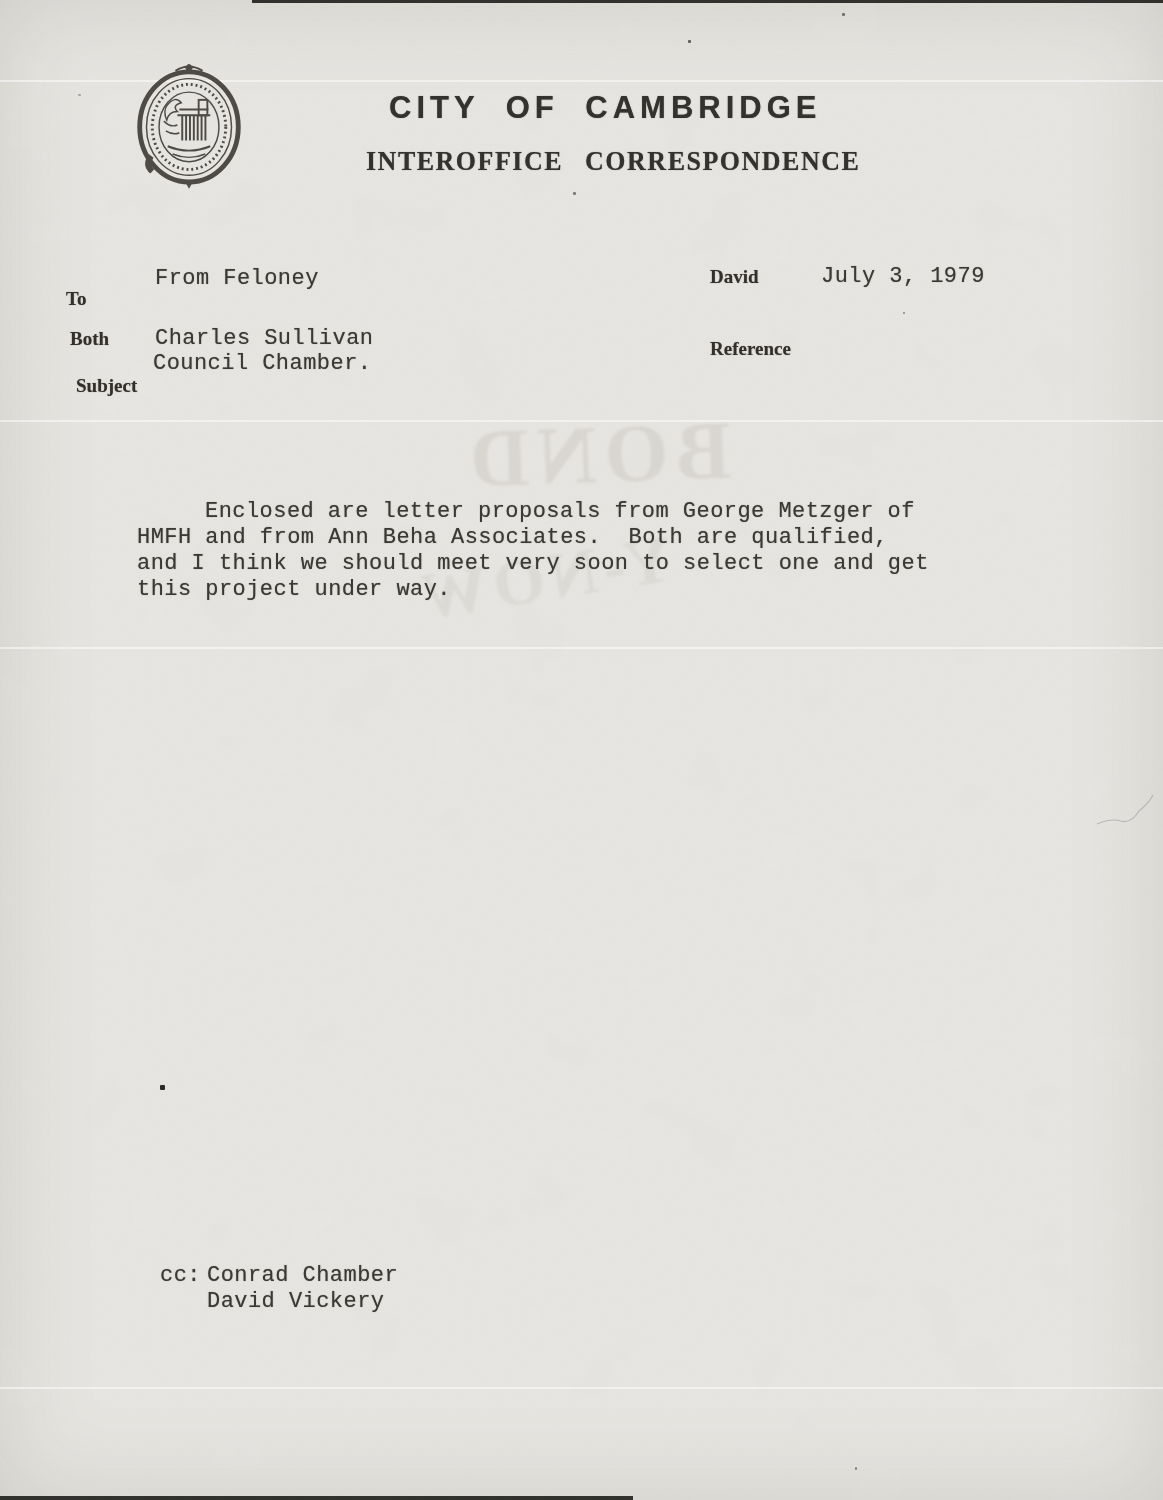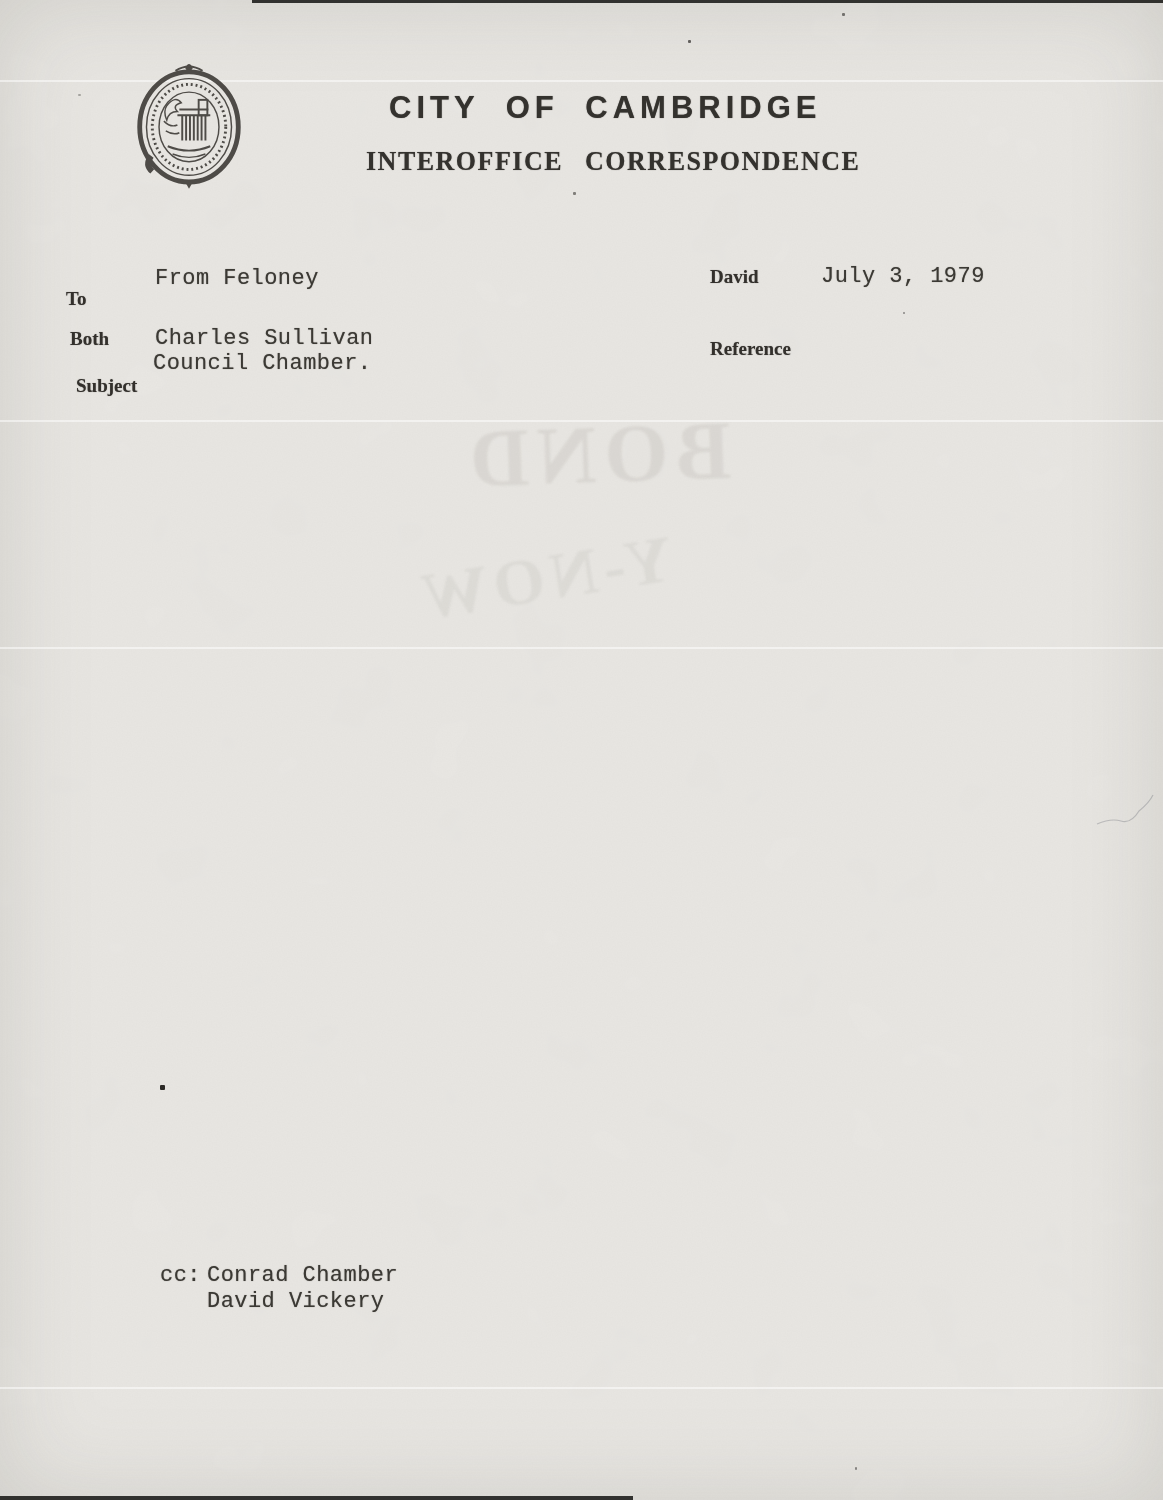--- a/index.html
+++ b/index.html
@@ -190,18 +190,22 @@
 
   <div class="form-label lbl-from">Both</div>
   <div class="type val-from">Charles Sullivan</div>
 
   <div class="form-label lbl-ref">Reference</div>
   <div class="type val-ref"></div>
 
   <div class="form-label lbl-subject">Subject</div>
   <div class="type val-subject">Council Chamber.</div>
 
+  <div class="type body-text">Enclosed are letter proposals from George Metzger of
+HMFH and from Ann Beha Associates.  Both are qualified,
+and I think we should meet very soon to select one and get
+this project under way.</div>
 
   <div class="type cc-label">cc:</div>
   <div class="type cc-names">Conrad Chamber
 David Vickery</div>
 
 </div>
 
 </body></html>

